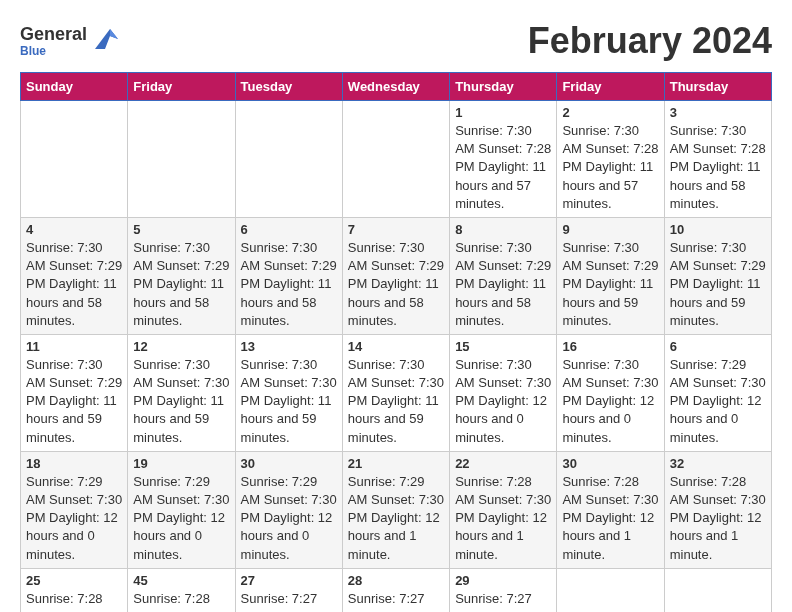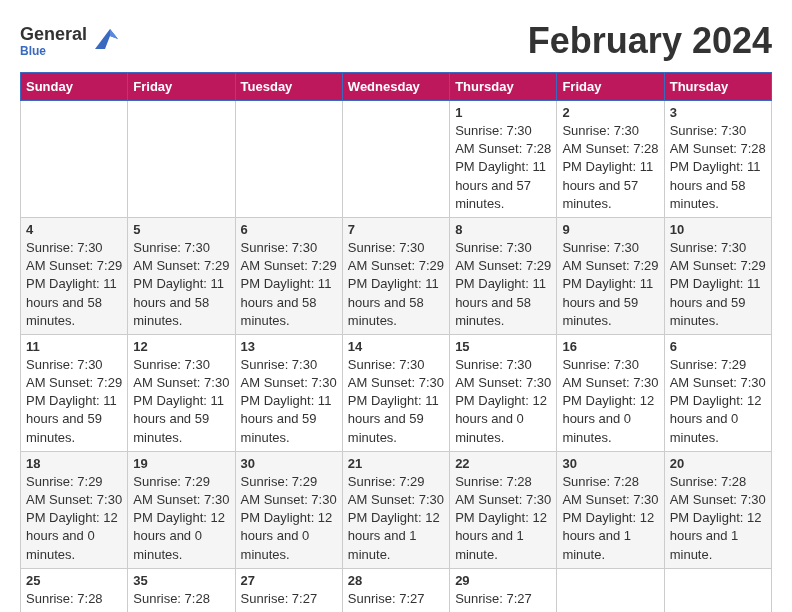--- a/index.html
+++ b/index.html
@@ -271,35 +271,35 @@
 Sunset: 7:30 PM
 Daylight: 12 hours and 1 minute.</div>
         </td>
         <td>
           <span class="day-num">30</span>
           <div class="day-info">Sunrise: 7:28 AM
 Sunset: 7:30 PM
 Daylight: 12 hours and 1 minute.</div>
         </td>
         <td>
-          <span class="day-num">20</span>
+          <span class="day-num">32</span>
           <div class="day-info">Sunrise: 7:28 AM
 Sunset: 7:30 PM
 Daylight: 12 hours and 1 minute.</div>
         </td>
       </tr>
       <tr>
         <td>
           <span class="day-num">25</span>
           <div class="day-info">Sunrise: 7:28 AM
 Sunset: 7:30 PM
 Daylight: 12 hours and 1 minute.</div>
         </td>
         <td>
-          <span class="day-num">35</span>
+          <span class="day-num">45</span>
           <div class="day-info">Sunrise: 7:28 AM
 Sunset: 7:30 PM
 Daylight: 12 hours and 2 minutes.</div>
         </td>
         <td>
           <span class="day-num">27</span>
           <div class="day-info">Sunrise: 7:27 AM
 Sunset: 7:30 PM
 Daylight: 12 hours and 2 minutes.</div>
         </td>

